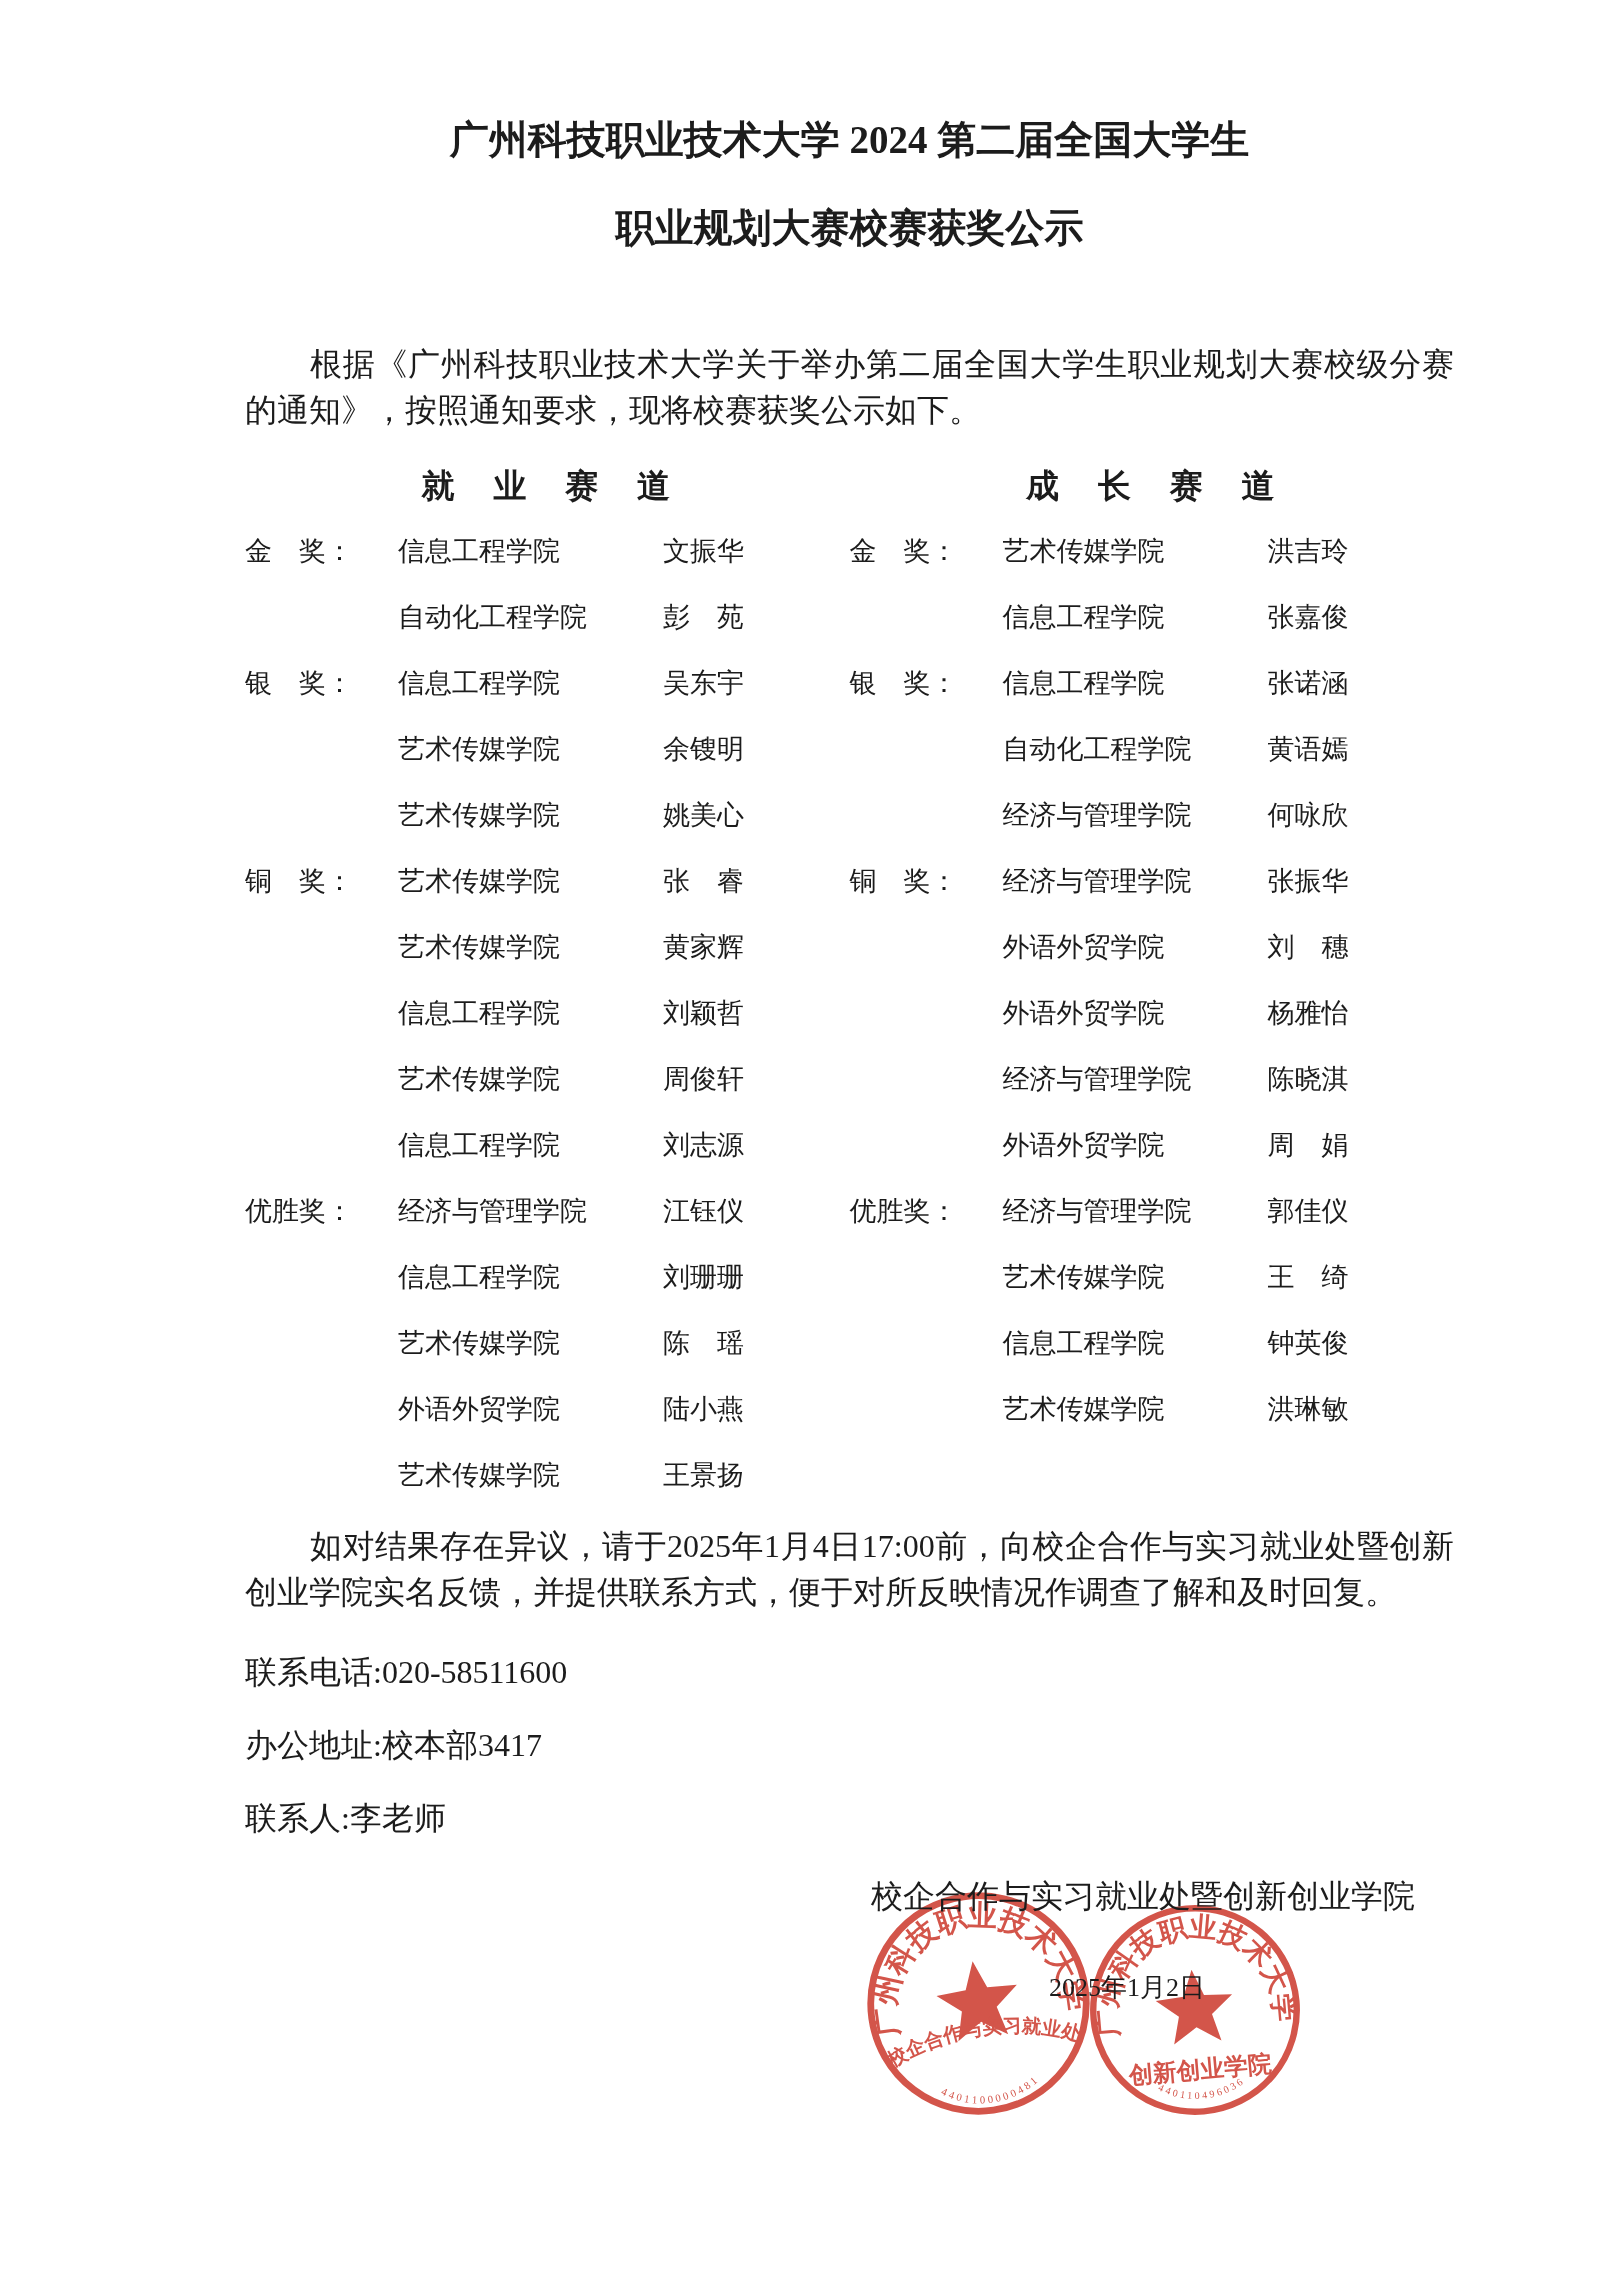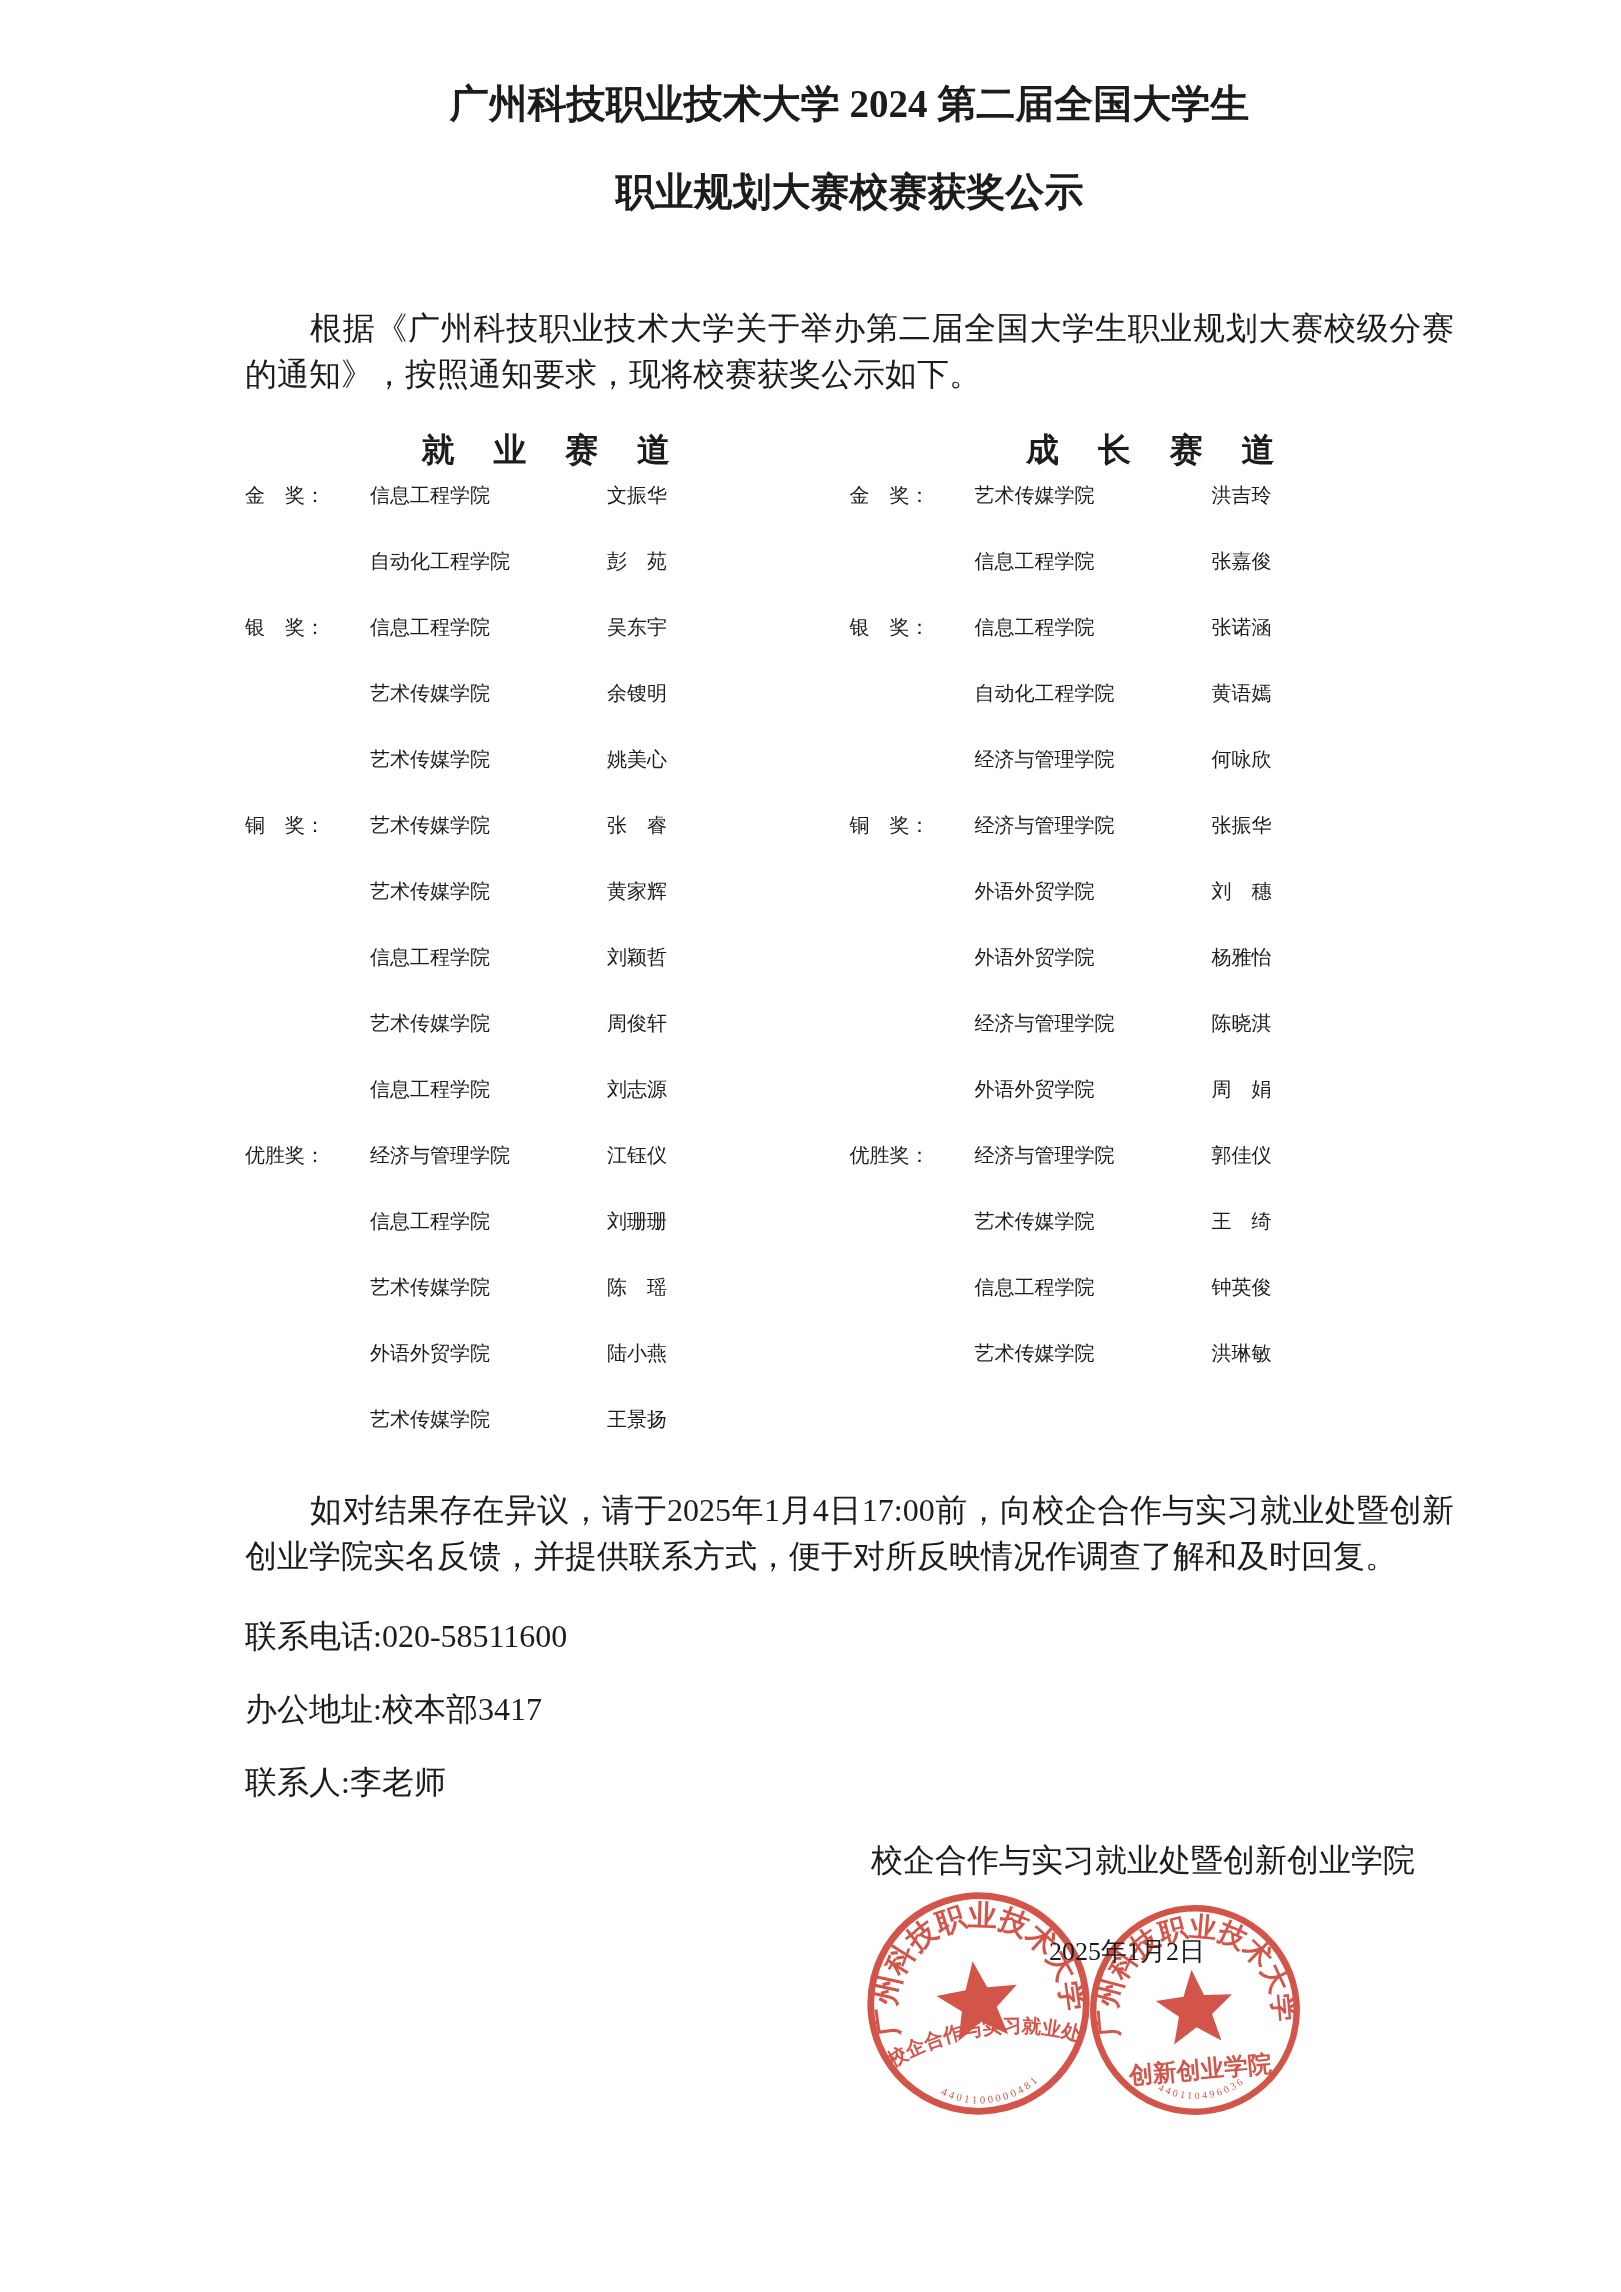--- a/index.html
+++ b/index.html
@@ -17,21 +17,21 @@
     z-index:2;
     box-sizing:border-box;
     padding:0 167px 0 245px;
   }
   .title{
     text-align:center;
     font-weight:bold;
     font-size:39px;
     line-height:47px;
   }
-  .title1{margin-top:80px;}
+  .title1{margin-top:116px;}
   .title2{margin-top:41px;}
   .para{
     font-size:32px;
     line-height:46px;
     text-align:justify;
     text-indent:65px;
   }
   .intro{margin-top:90px;}
   .tracks{
     display:flex;
@@ -43,23 +43,24 @@
     font-weight:bold;
     font-size:33px;
     letter-spacing:2.9px;
     height:43px;
     line-height:43px;
     margin-bottom:9.8px;
   }
   .row{
     display:flex;
     height:66px;
-    align-items:flex-start;
-    font-size:20px;
+    align-items:center;
+    font-size:27px;
     white-space:nowrap;
+    gap:28px;
   }
   .cell{display:inline-block;}
   .cell.award{width:125px;flex:none;}
   .cell.college{width:237px;flex:none;}
   .cell.name{flex:1;}
   .objection{margin-top:15.7px;}
   .contact{margin-top:41px;font-size:32px;}
   .contact-line{margin-bottom:41px;line-height:32px;}
   .signature{position:relative;z-index:3;}
   .sig-org{

